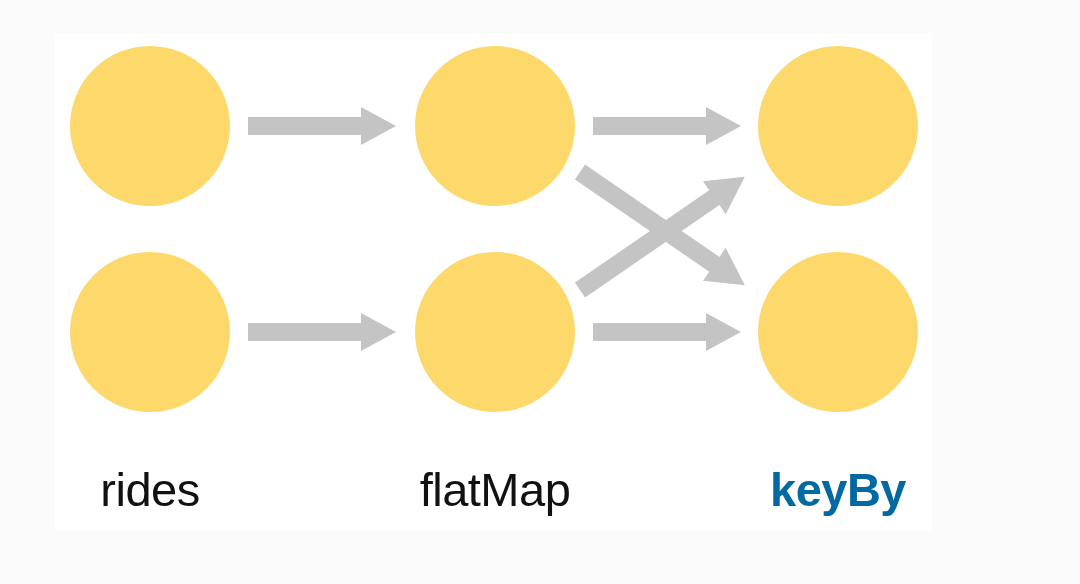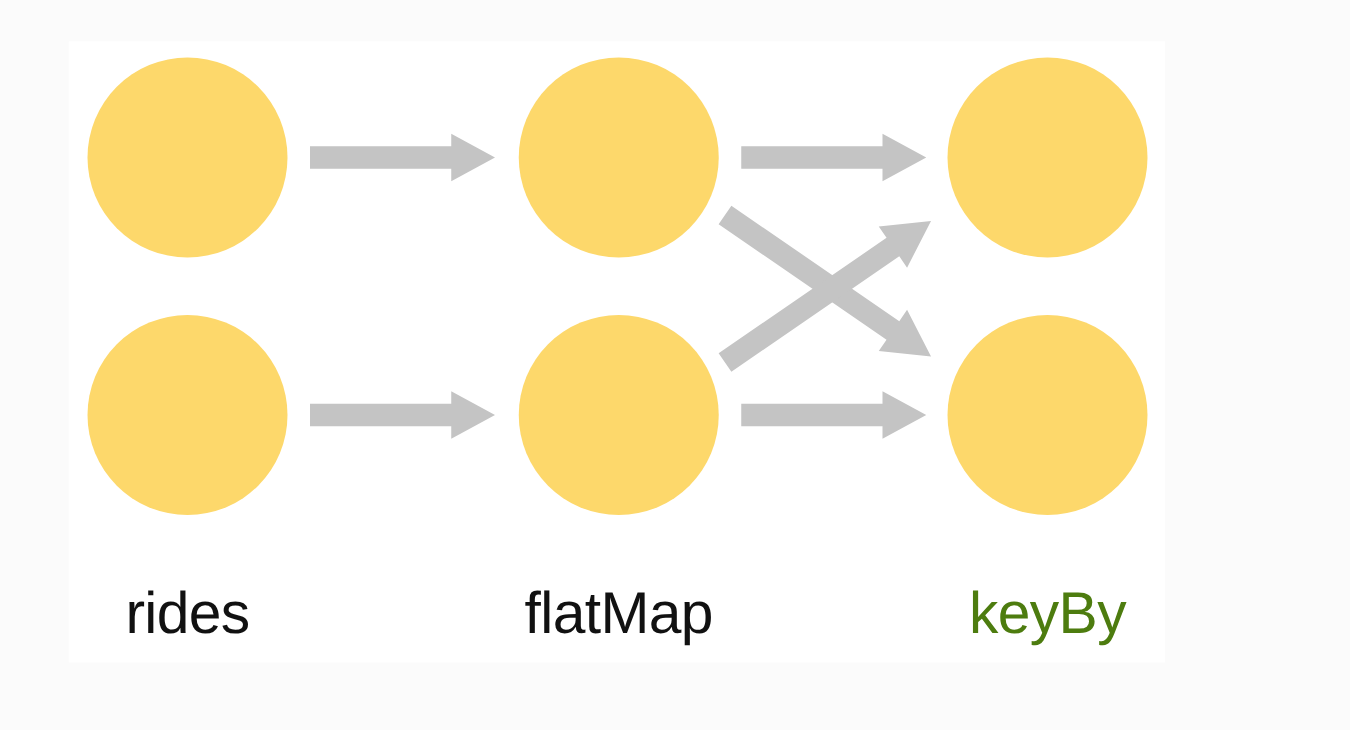--- a/index.html
+++ b/index.html
@@ -91,15 +91,15 @@
       <circle cx="838" cy="126" r="80" fill="#fdd86b"></circle>
       <circle cx="838" cy="332" r="80" fill="#fdd86b"></circle>
     </g>
 
   </svg>
 
   <div class="op-label rides" style="color: rgb(17, 17, 17);">rides</div>
 
   <div class="op-label flatmap" style="color: rgb(17, 17, 17);">flatMap</div>
 
-  <div class="op-label keyby" style="color: #4d7c0f;">keyBy</div>
+  <div class="op-label keyby" style="color: #0369a1; font-weight: bold;">keyBy</div>
 
 </div>
 
 </body></html>

